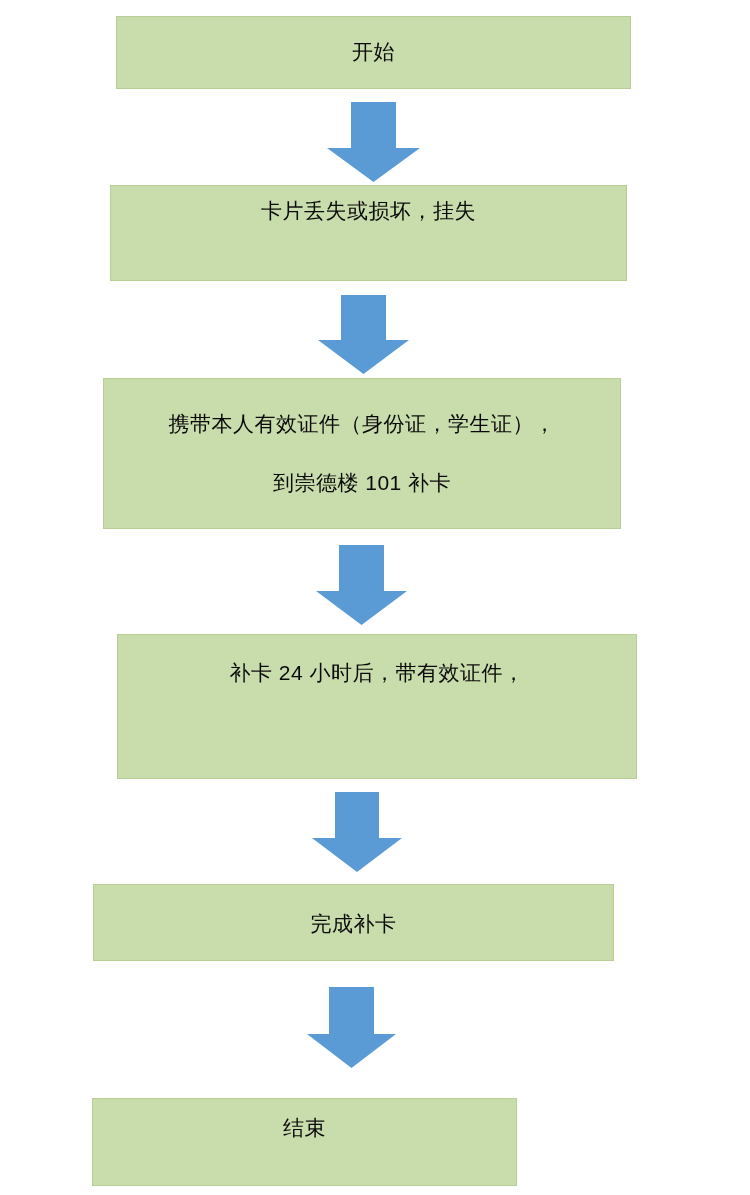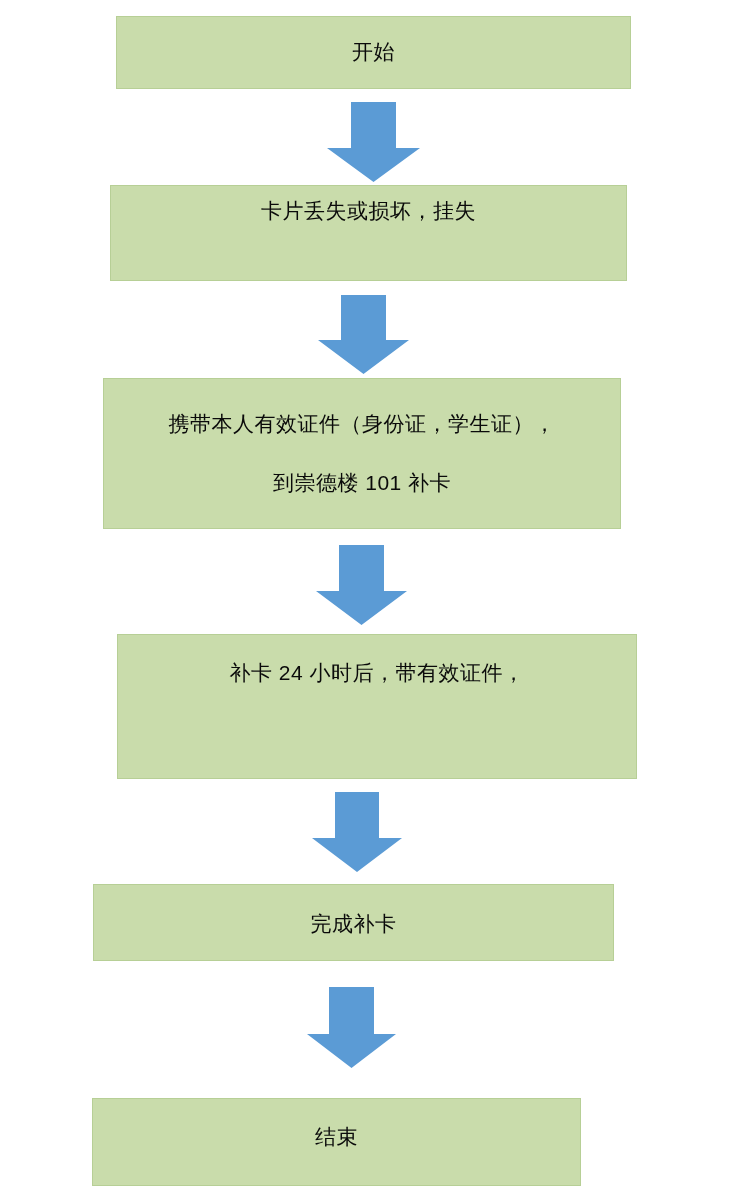--- a/index.html
+++ b/index.html
@@ -46,21 +46,21 @@
     color: #0a0a0a;
     white-space: pre;
   }
 
   
   #box-start      { left: 116px; top: 16px;   width: 515px; height: 73px;  padding-top: 24px; }
   #box-report     { left: 110px; top: 185px;  width: 517px; height: 96px;  padding-top: 14px; }
   #box-replace    { left: 103px; top: 378px;  width: 518px; height: 151px; padding-top: 34px; }
   #box-unfreeze   { left:  97px; top: 634px;  width: 520px; height: 145px; padding-top: 27px; margin-left: 20px; }
   #box-done       { left:  93px; top: 884px;  width: 521px; height: 77px;  padding-top: 28px; }
-  #box-end        { left:  92px; top: 1098px; width: 489px; height: 88px;  padding-top: 27px; }
+  #box-end        { left:  92px; top: 1098px; width: 425px; height: 88px;  padding-top: 18px; }
 
   #box-replace .box-line { line-height: 1.0; }
   #box-replace .box-line.second { margin-top: 38px; }
   #box-unfreeze .box-line.second { margin-top: 36px; }
 
   .flow-arrow {
     position: absolute;
   }
   .flow-arrow svg { display: block; }
 

